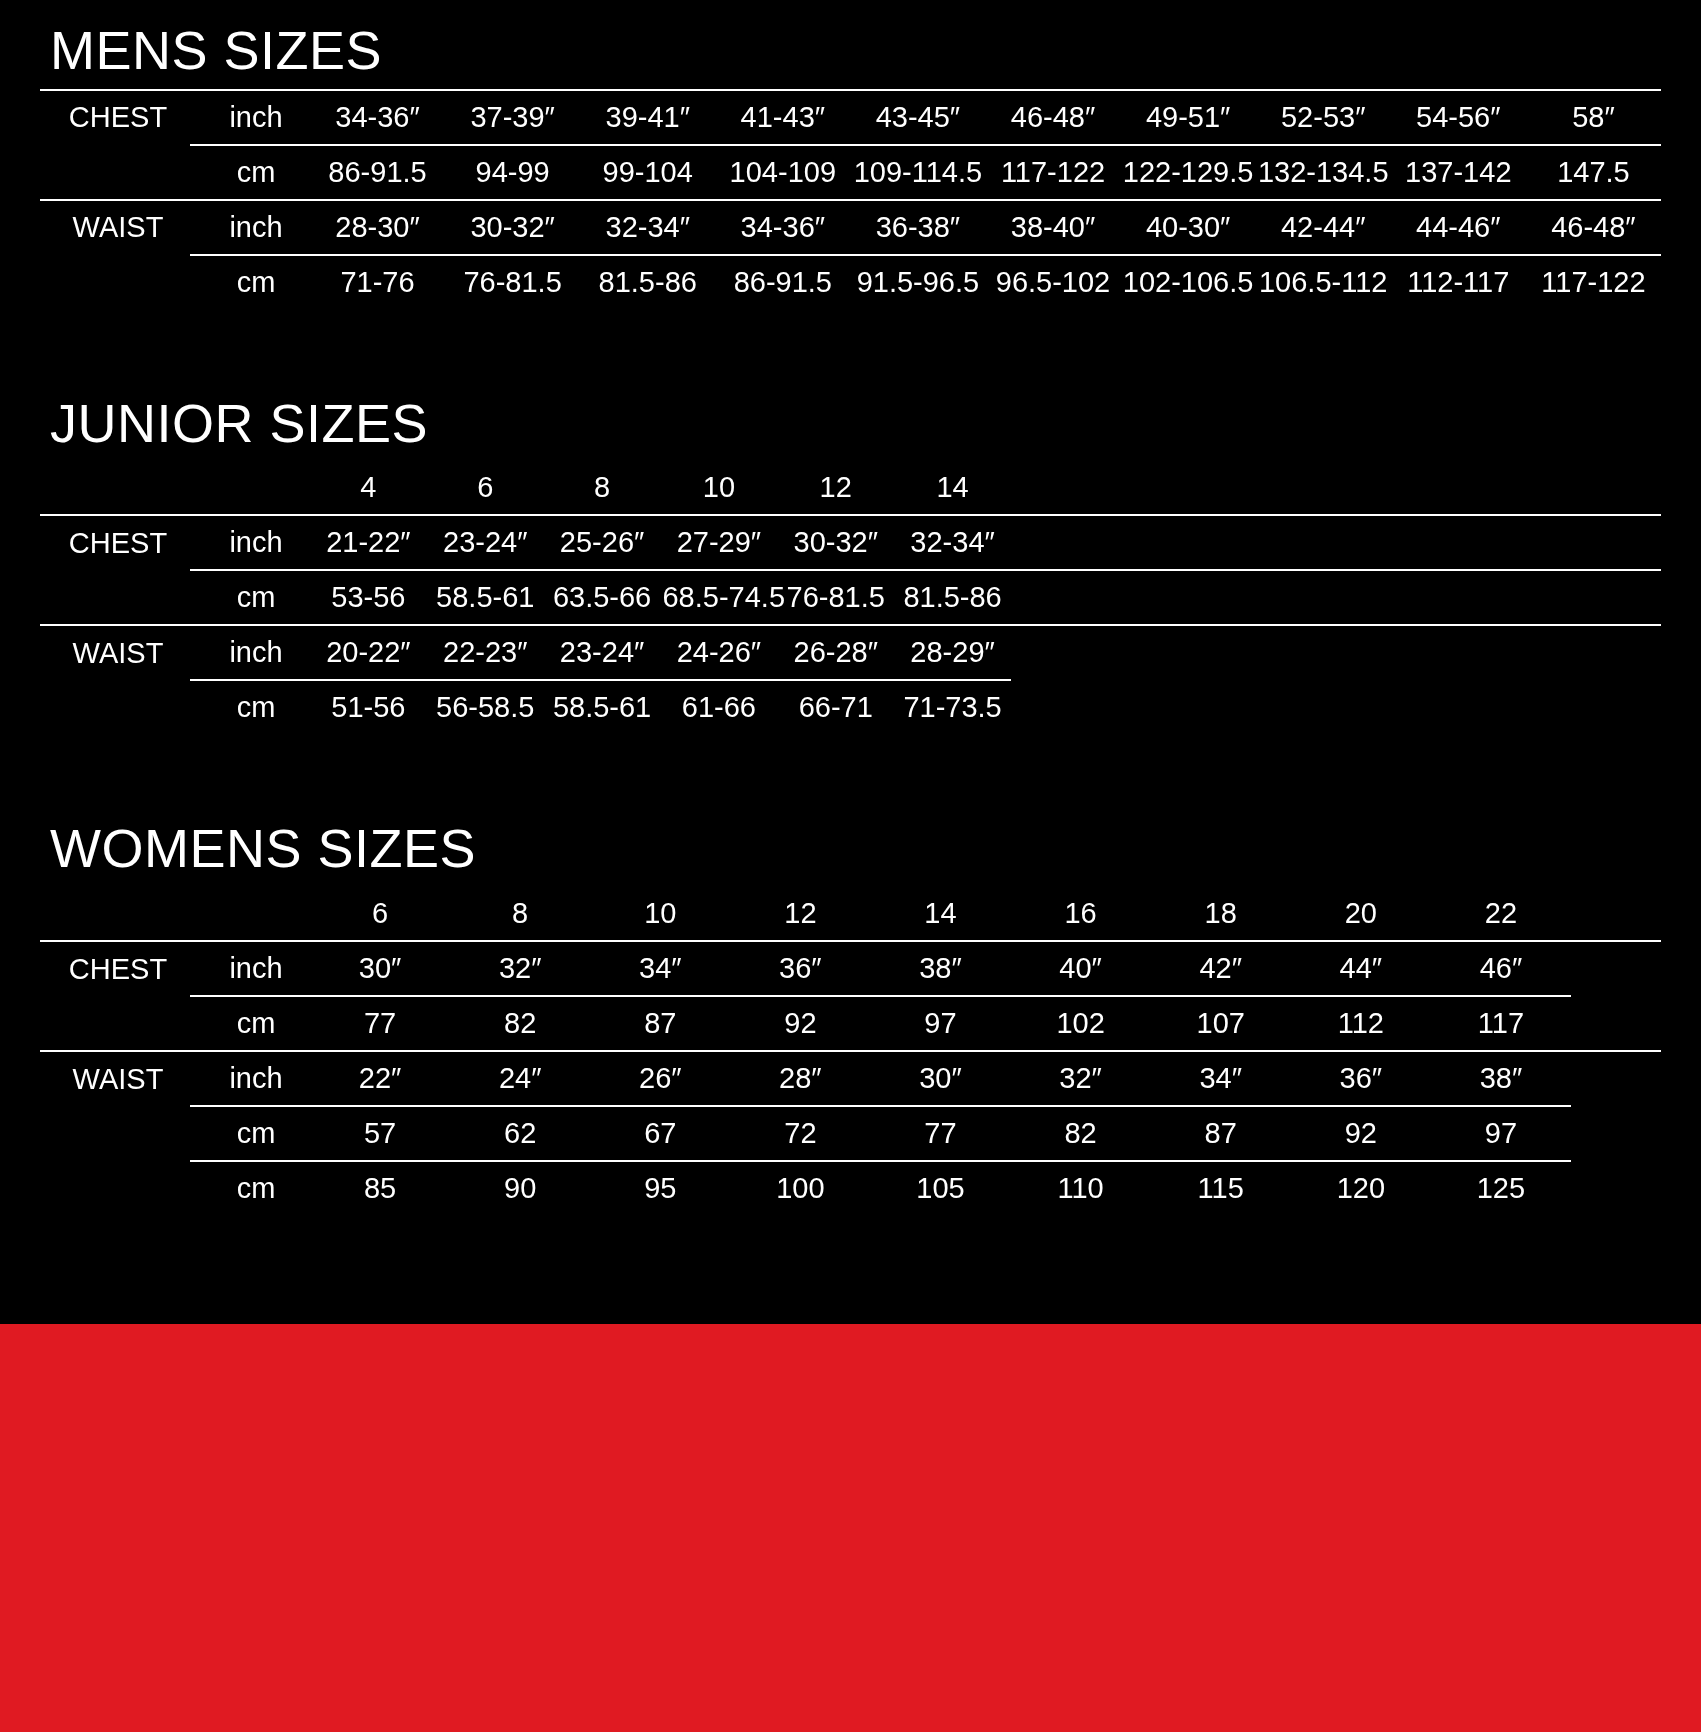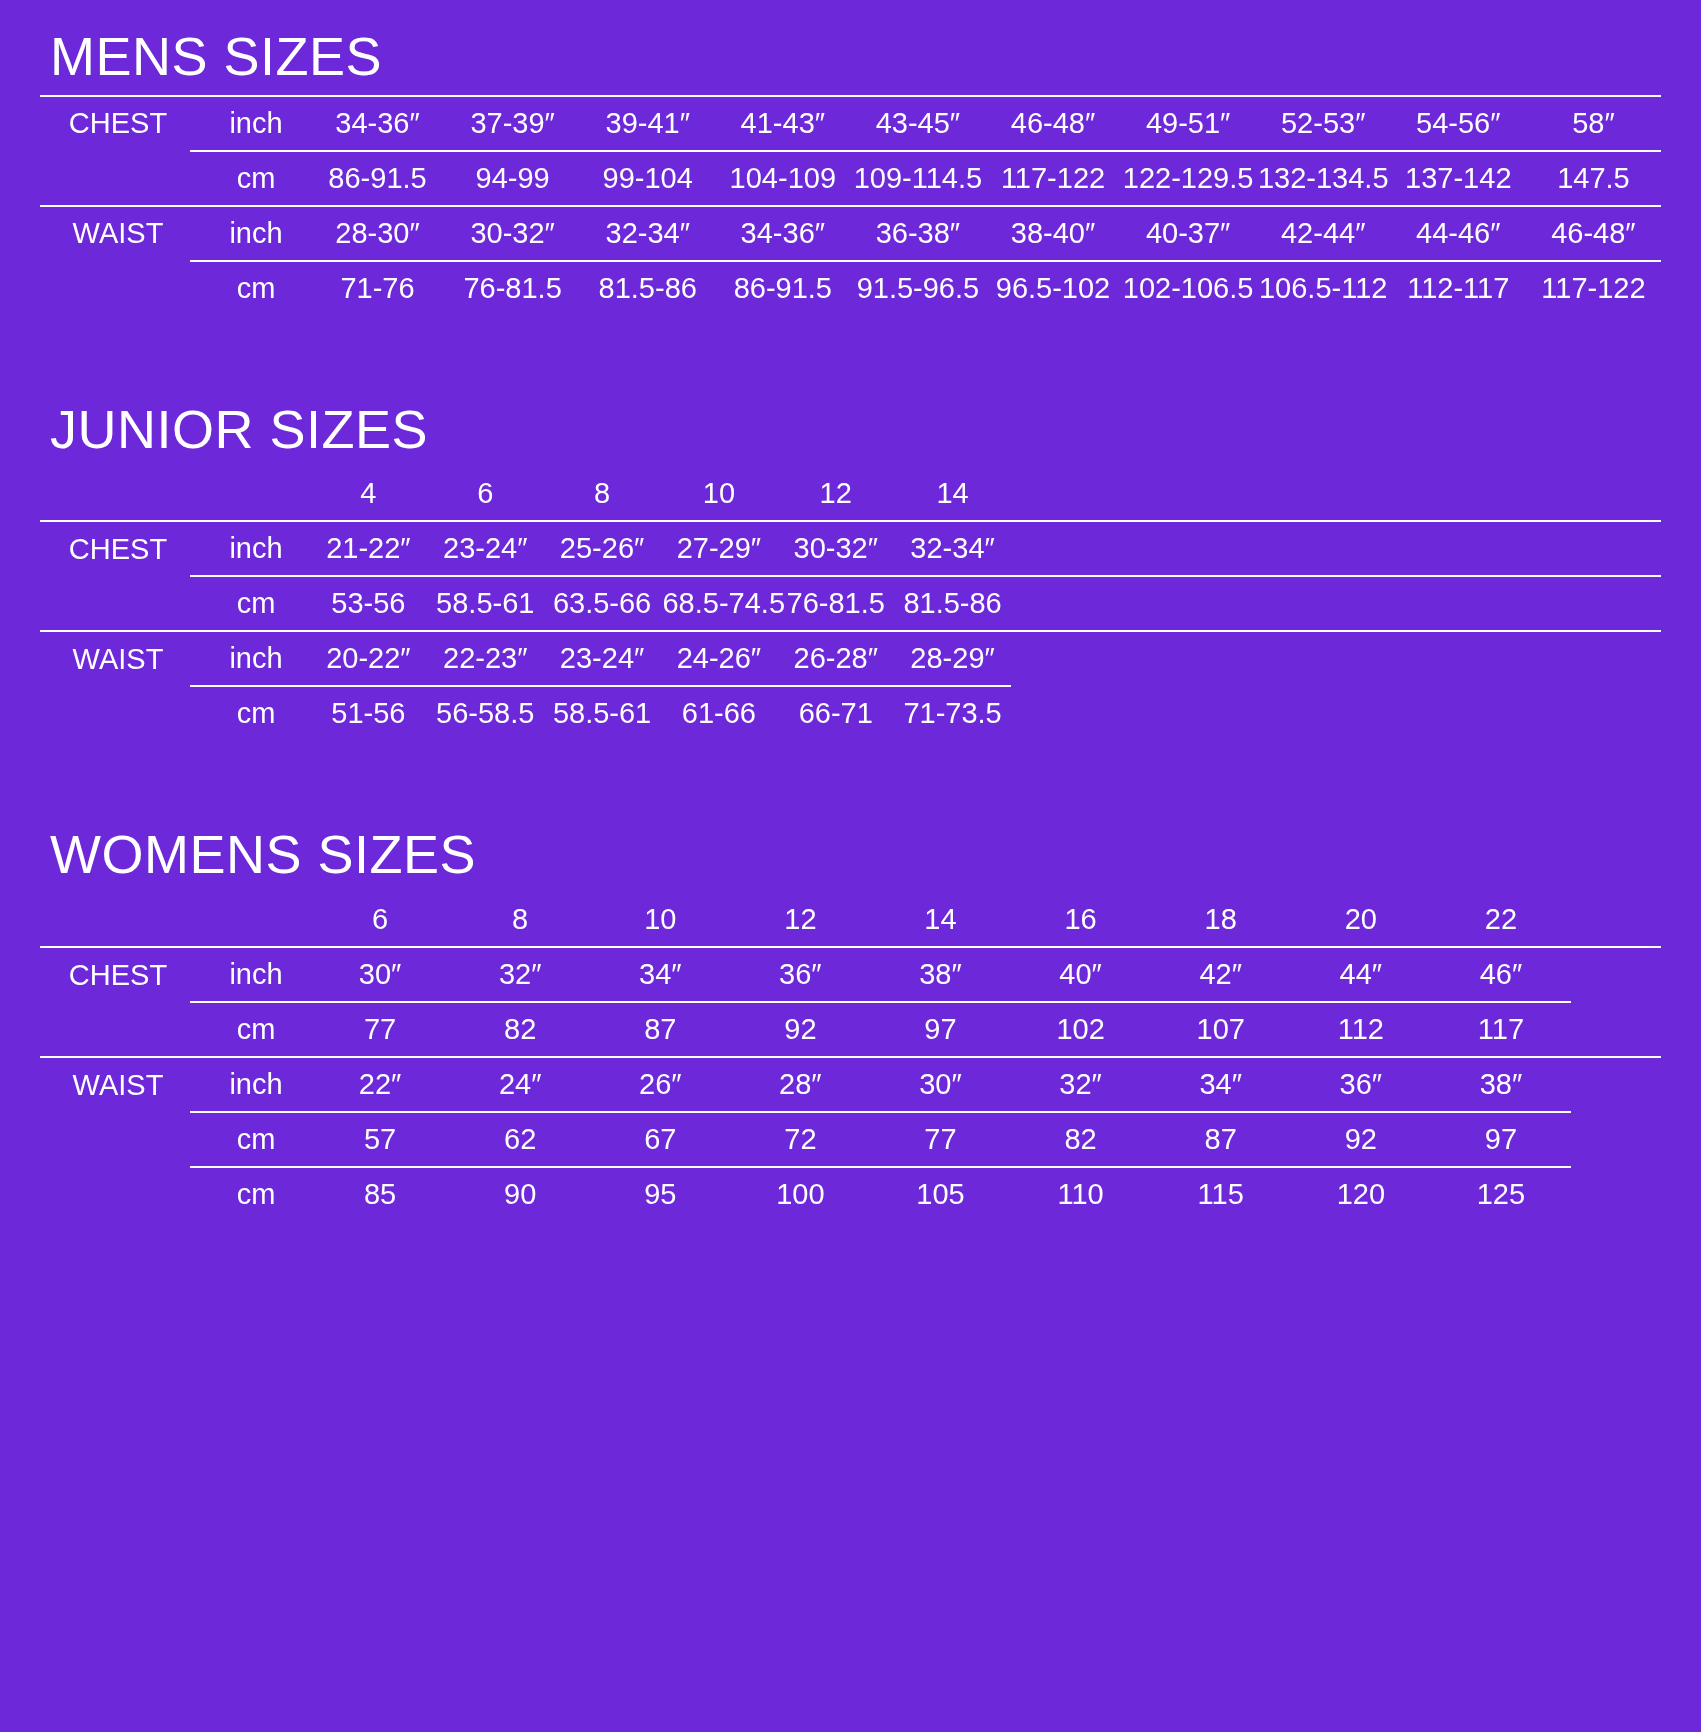--- a/index.html
+++ b/index.html
@@ -10,24 +10,24 @@
     width: 1701px;
     height: 1732px;
     background: #e01a22;
     font-family: "Liberation Sans", sans-serif;
     color: #ffffff;
     overflow: hidden;
   }
   .page {
     position: relative;
     width: 1701px;
-    height: 1732px;
-    background: #6d28d9;
+    height: 1324px;
+    background: #000000;
     box-sizing: border-box;
-    padding: 28px 40px 0 40px;
+    padding: 22px 40px 0 40px;
   }
   .section {
     margin-bottom: 0;
   }
   .section-title {
     font-size: 54px;
     font-weight: 400;
     letter-spacing: 0.5px;
     line-height: 1.05;
     margin: 0 0 10px 10px;
@@ -126,21 +126,21 @@
         </tr>
         <tr class="rule-full">
           <td class="col-label">WAIST</td>
           <td class="col-unit">inch</td>
           <td>28-30″</td>
           <td>30-32″</td>
           <td>32-34″</td>
           <td>34-36″</td>
           <td>36-38″</td>
           <td>38-40″</td>
-          <td>40-37″</td>
+          <td>40-30″</td>
           <td>42-44″</td>
           <td>44-46″</td>
           <td>46-48″</td>
         </tr>
         <tr class="rule-partial">
           <td class="col-label"></td>
           <td class="col-unit ruled">cm</td>
           <td class="ruled">71-76</td>
           <td class="ruled">76-81.5</td>
           <td class="ruled">81.5-86</td>

